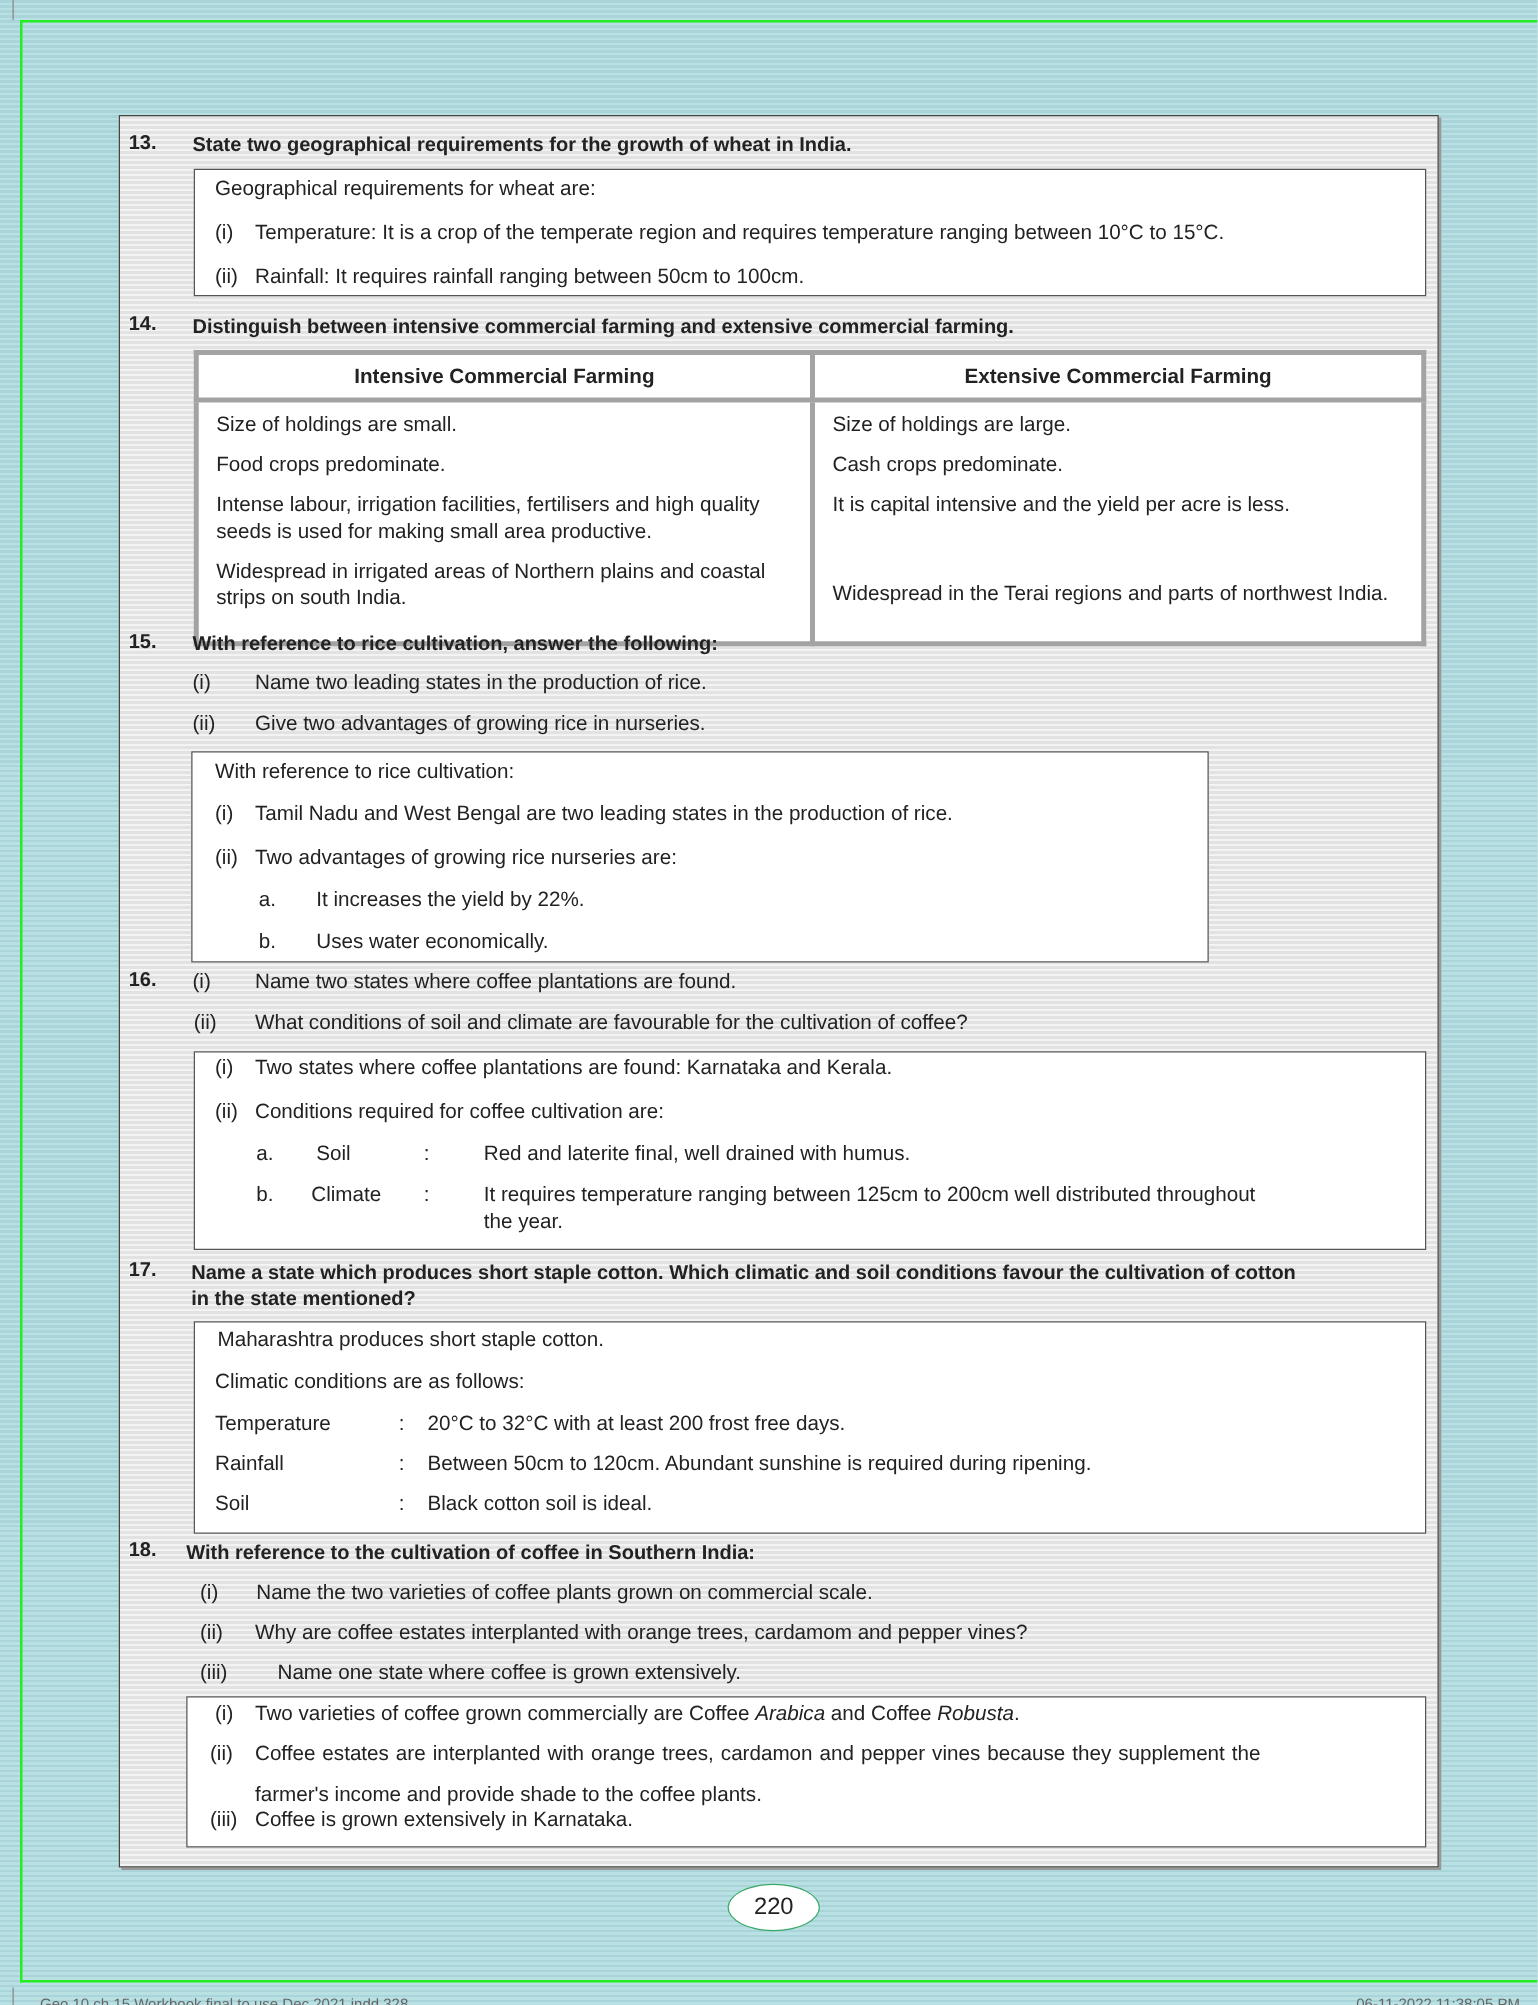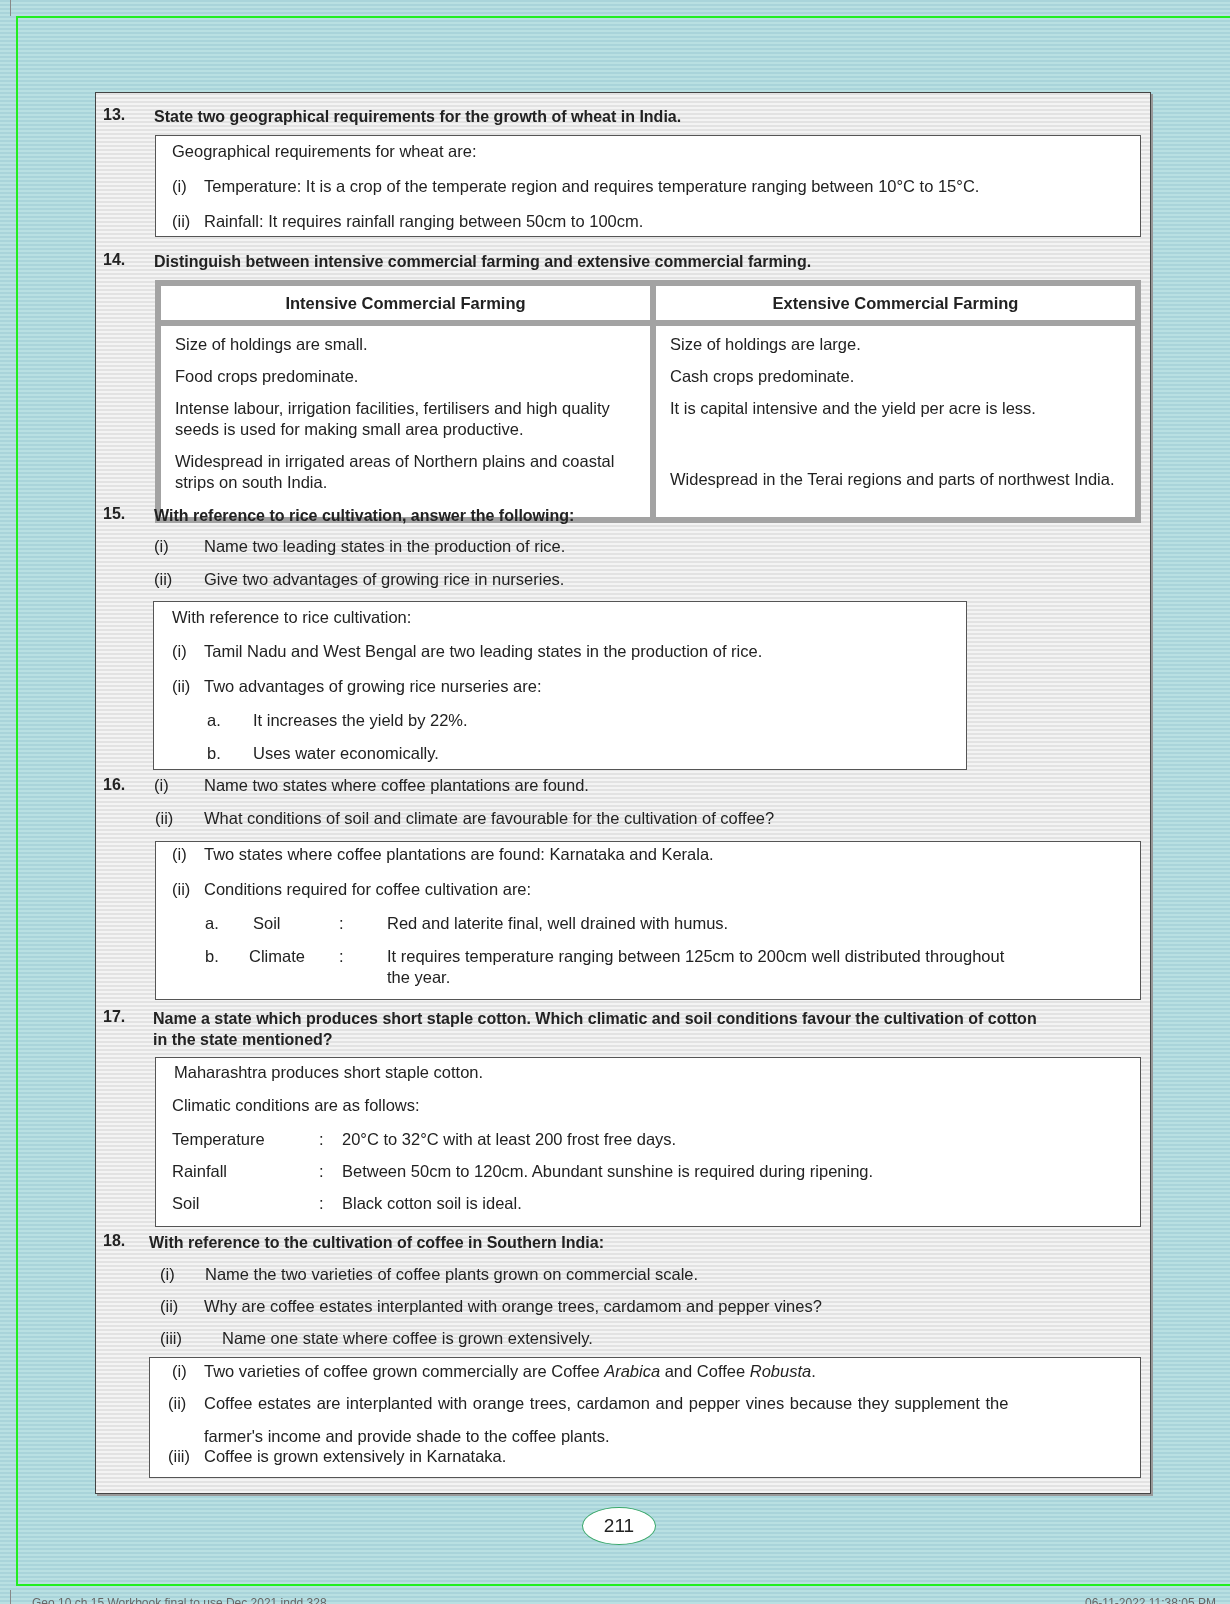--- a/index.html
+++ b/index.html
@@ -30,21 +30,21 @@
     .sub .lbl { position: absolute; left: 0; top: 0; }
     .sub .txt { position: absolute; left: 50px; top: 0; white-space: nowrap; }
     .ans {
       position: absolute; background: #fff; border: 1px solid #555; box-sizing: border-box;
       font-size: 16.5px; color: #222;
     }
     .line { position: absolute; white-space: nowrap; }
     .line .lbl { position: absolute; left: 0; top: 0; }
     .line .txt { position: absolute; left: 32px; top: 0; }
     table.cmp { position: absolute; border-collapse: collapse; background: #fff; font-size: 16.5px; color: #222; }
-    table.cmp th, table.cmp td { border: 6px solid #a3a3a3; }
+    table.cmp th, table.cmp td { border: 4px solid #a3a3a3; }
     table.cmp th { font-weight: bold; height: 32px; font-size: 16.5px; }
     table.cmp td { vertical-align: top; padding: 8px 14px 0 14px; }
     table.cmp td p { margin: 0 0 11px 0; line-height: 21px; }
     .pagenum {
       position: absolute; left: 582px; top: 1507px; width: 74px; height: 38px;
       border: 1.5px solid #3aa86a; border-radius: 50%; background: #fff;
       display: flex; align-items: center; justify-content: center; font-size: 19px; color: #222;
       box-sizing: border-box;
     }
     .footer { position: absolute; top: 1596px; font-size: 12px; color: #666; }
@@ -219,16 +219,16 @@
     <span class="lbl">(ii)</span>
     <span class="txt" style="left:36px; word-spacing:1px;">Coffee estates are interplanted with orange trees, cardamon and pepper vines because they supplement the</span>
     <span class="txt" style="left:36px; top:21px;margin-top:12px;">farmer's income and provide shade to the coffee plants.</span>
   </div>
   <div class="line" style="left:18px; top:89px;">
     <span class="lbl">(iii)</span>
     <span class="txt" style="left:36px;">Coffee is grown extensively in Karnataka.</span>
   </div>
 </div>
 
-<div class="pagenum">211</div>
+<div class="pagenum">220</div>
 
 <div class="footer" style="left:32px;">Geo 10 ch 15 Workbook final to use Dec 2021.indd   328</div>
 <div class="footer" style="left:1085px;">06-11-2022   11:38:05 PM</div>
 
 </body></html>

